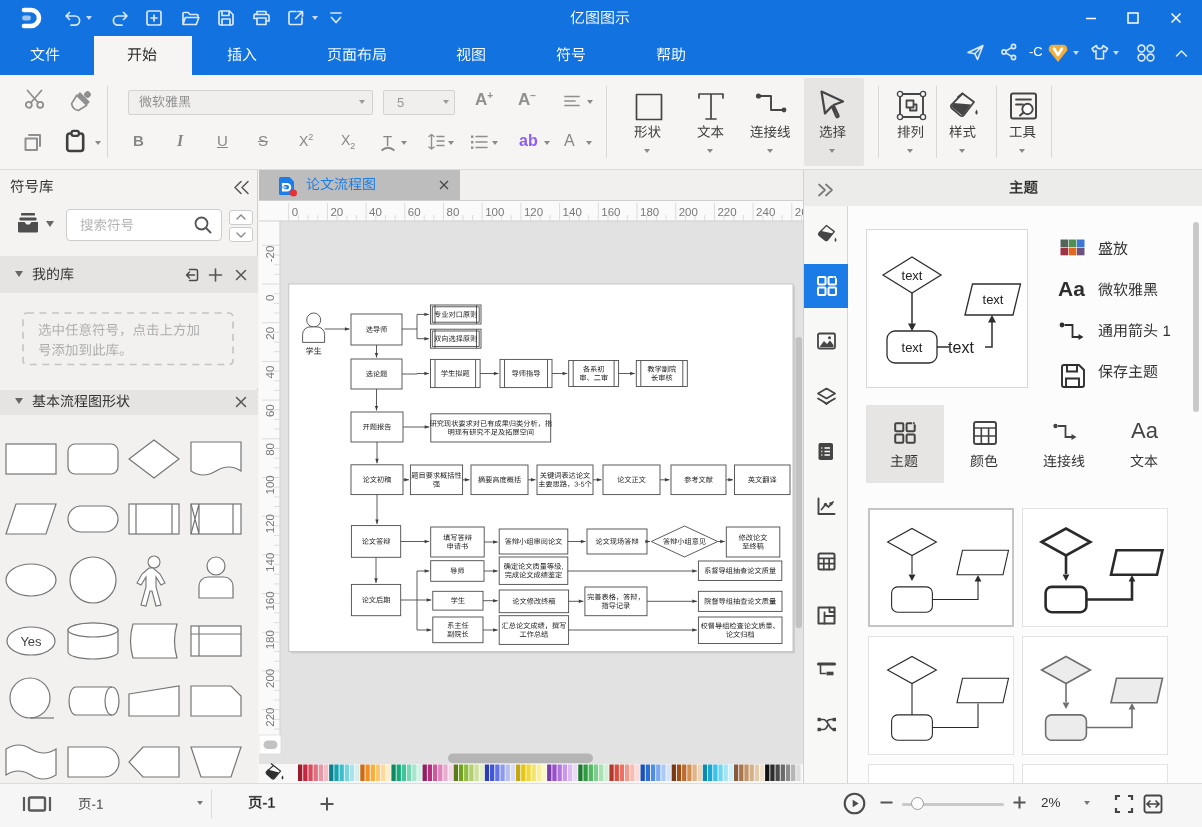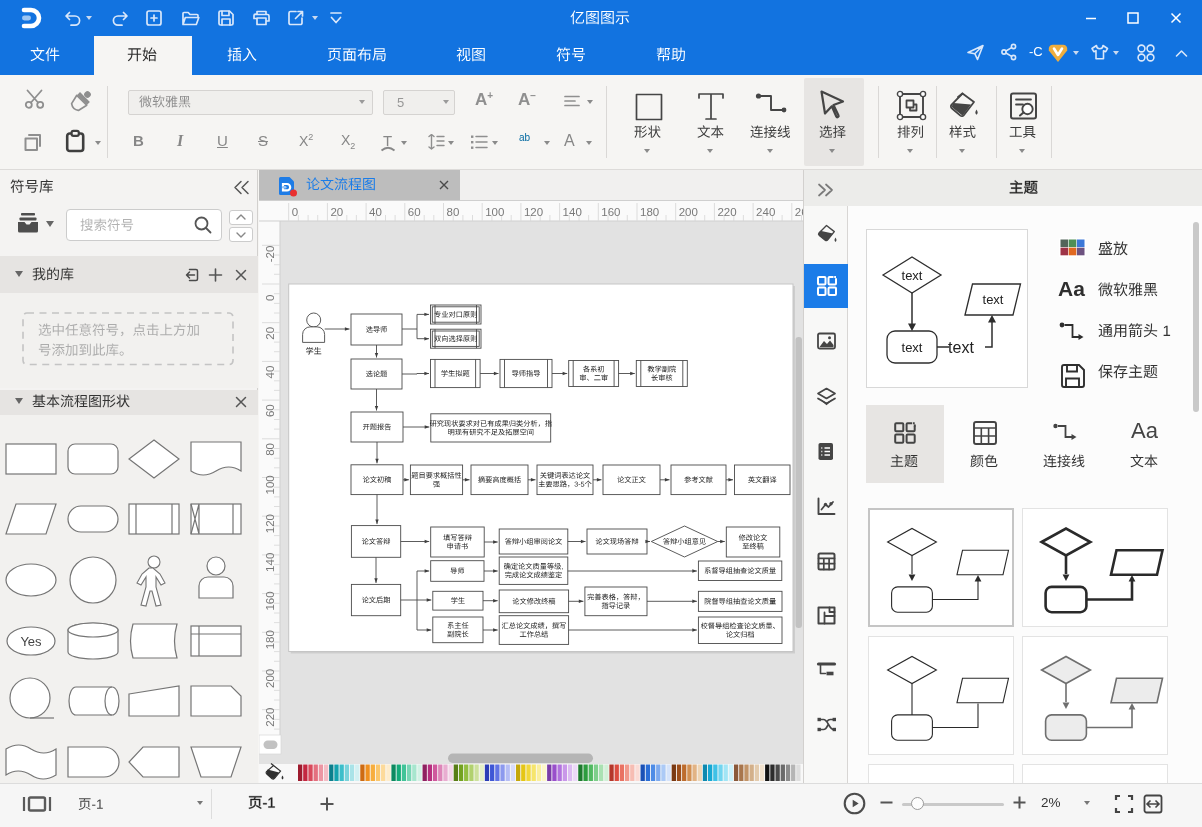--- a/index.html
+++ b/index.html
@@ -380,21 +380,21 @@
         <path d="M3 2.5 l2.5-2 2.5 2 M3 13 l2.5 2 2.5-2 M5.5 1.5 v13 M11 2.5 h7 M11 7 h7 M11 11.5 h7" stroke="#8f8f8f" stroke-width="1.4" stroke-linecap="round" stroke-linejoin="round"></path>
       </svg>
       <div class="tri" style="left:448px;top:141px;border-top-color:#8a8a8a"></div>
       <svg class="icon" style="left:470px;top:134px" width="19" height="16" viewBox="0 0 19 16" fill="none">
         <path d="M6 2.5 h11 M6 8 h11 M6 13.5 h11" stroke="#8f8f8f" stroke-width="1.5" stroke-linecap="round" stroke-linejoin="round"></path>
         <rect x="1" y="1.5" width="2.4" height="2.4" fill="#8f8f8f"></rect>
         <rect x="1" y="7" width="2.4" height="2.4" fill="#8f8f8f"></rect>
         <rect x="1" y="12.5" width="2.4" height="2.4" fill="#8f8f8f"></rect>
       </svg>
       <div class="tri" style="left:492px;top:141px;border-top-color:#8a8a8a"></div>
-      <div class="abs" style="left:519px;top:132px;font-size:10px;font-weight:normal;color:#0369a1">ab</div>
+      <div class="abs" style="left:519px;top:132px;font-size:16px;font-weight:bold;color:#8b5cf6">ab</div>
       <div class="tri" style="left:544px;top:141px;border-top-color:#8a8a8a"></div>
       <div class="abs" style="left:564px;top:132px;font-size:16px;font-weight:normal;color:#878787">A</div>
       <div class="tri" style="left:586px;top:141px;border-top-color:#8a8a8a"></div>
       <div class="vline" style="left:606px;top:86px;height:72px"></div>
       <div class="abs" style="left:804px;top:78px;width:60px;height:88px;background:#e7e5e3;border-radius:2px"></div>
       <svg class="icon" style="left:634px;top:92px" width="30" height="30" viewBox="0 0 30 30" fill="none">
         <rect x="2.5" y="2.5" width="25" height="25" stroke="#454545" stroke-width="1.7" stroke-linecap="round" stroke-linejoin="round"></rect>
       </svg>
       <svg class="icon" style="left:696px;top:90px" width="30" height="32" viewBox="0 0 30 32" fill="none">
         <path d="M3 4 h24 M15 4 v25 M10 29 h10 M3 4 v4 M27 4 v4" stroke="#454545" stroke-width="1.7" stroke-linecap="round" stroke-linejoin="round"></path>

